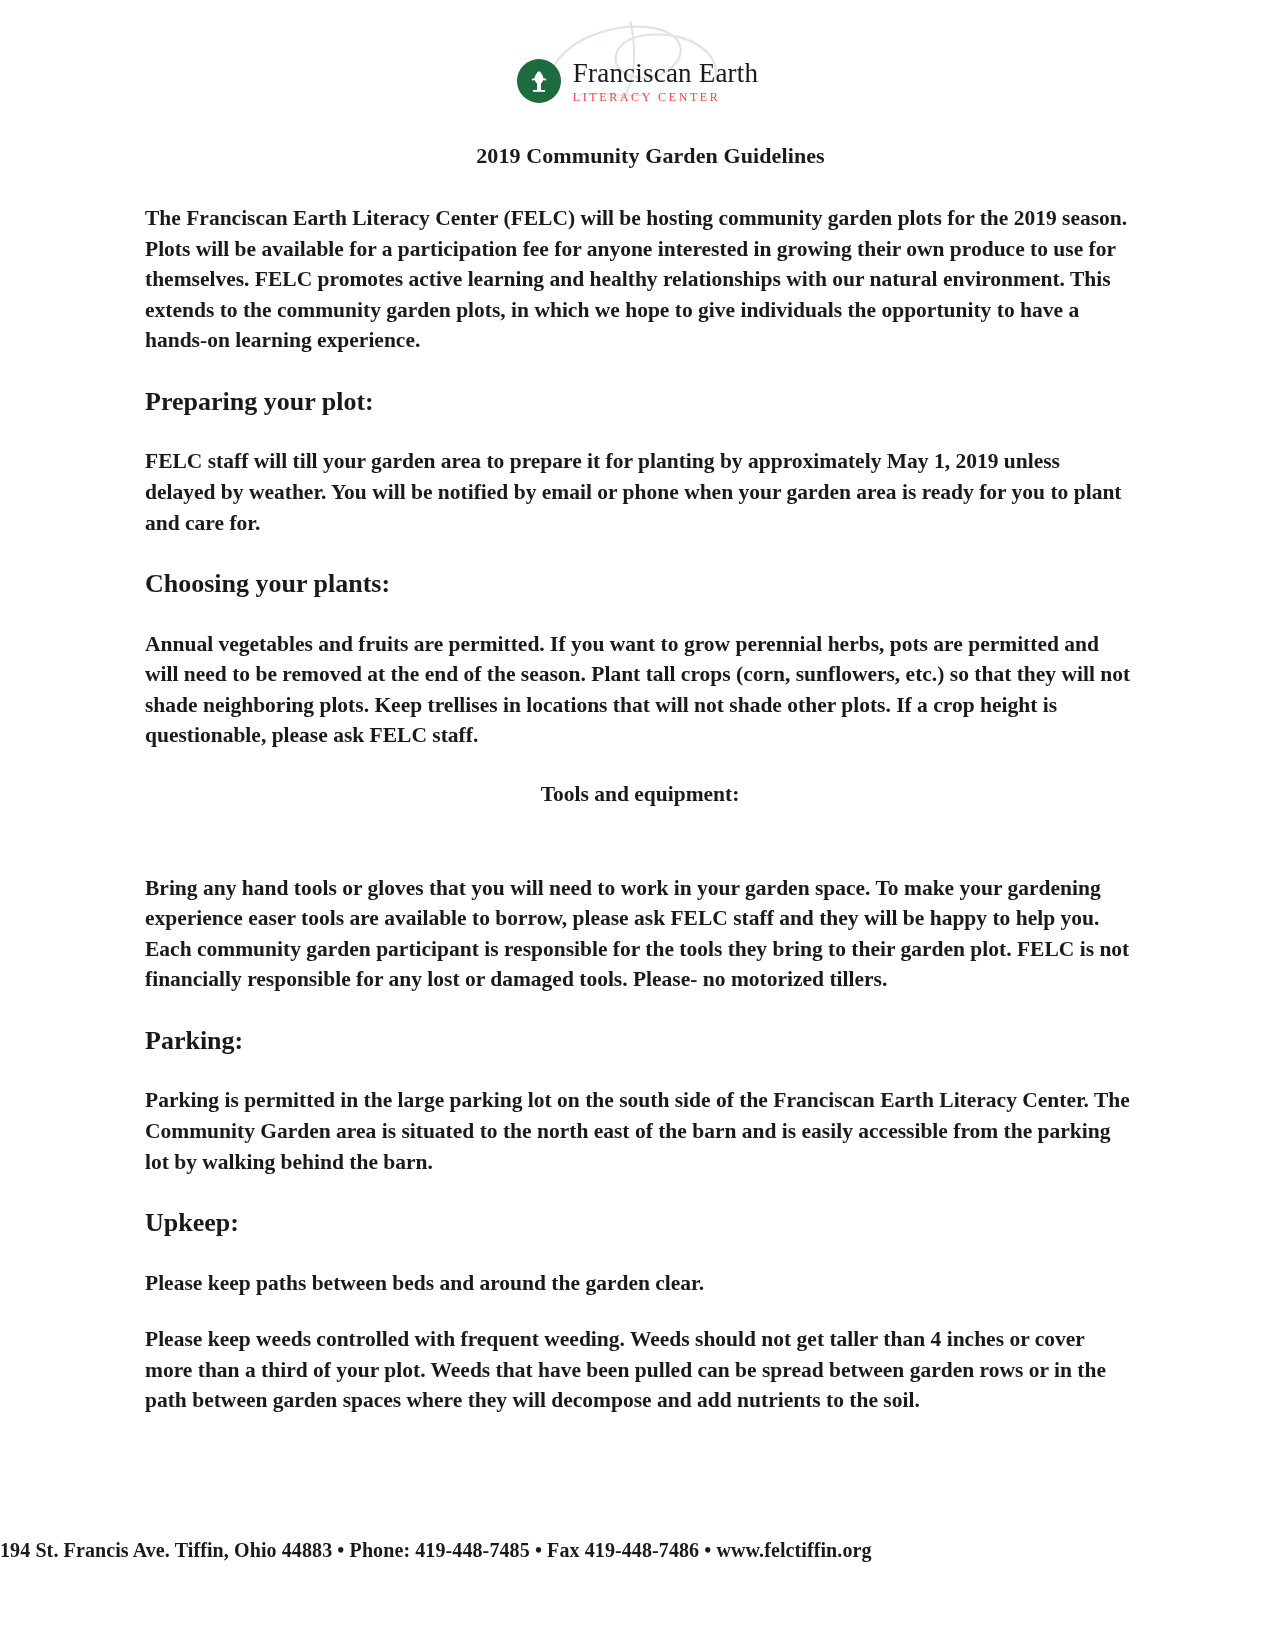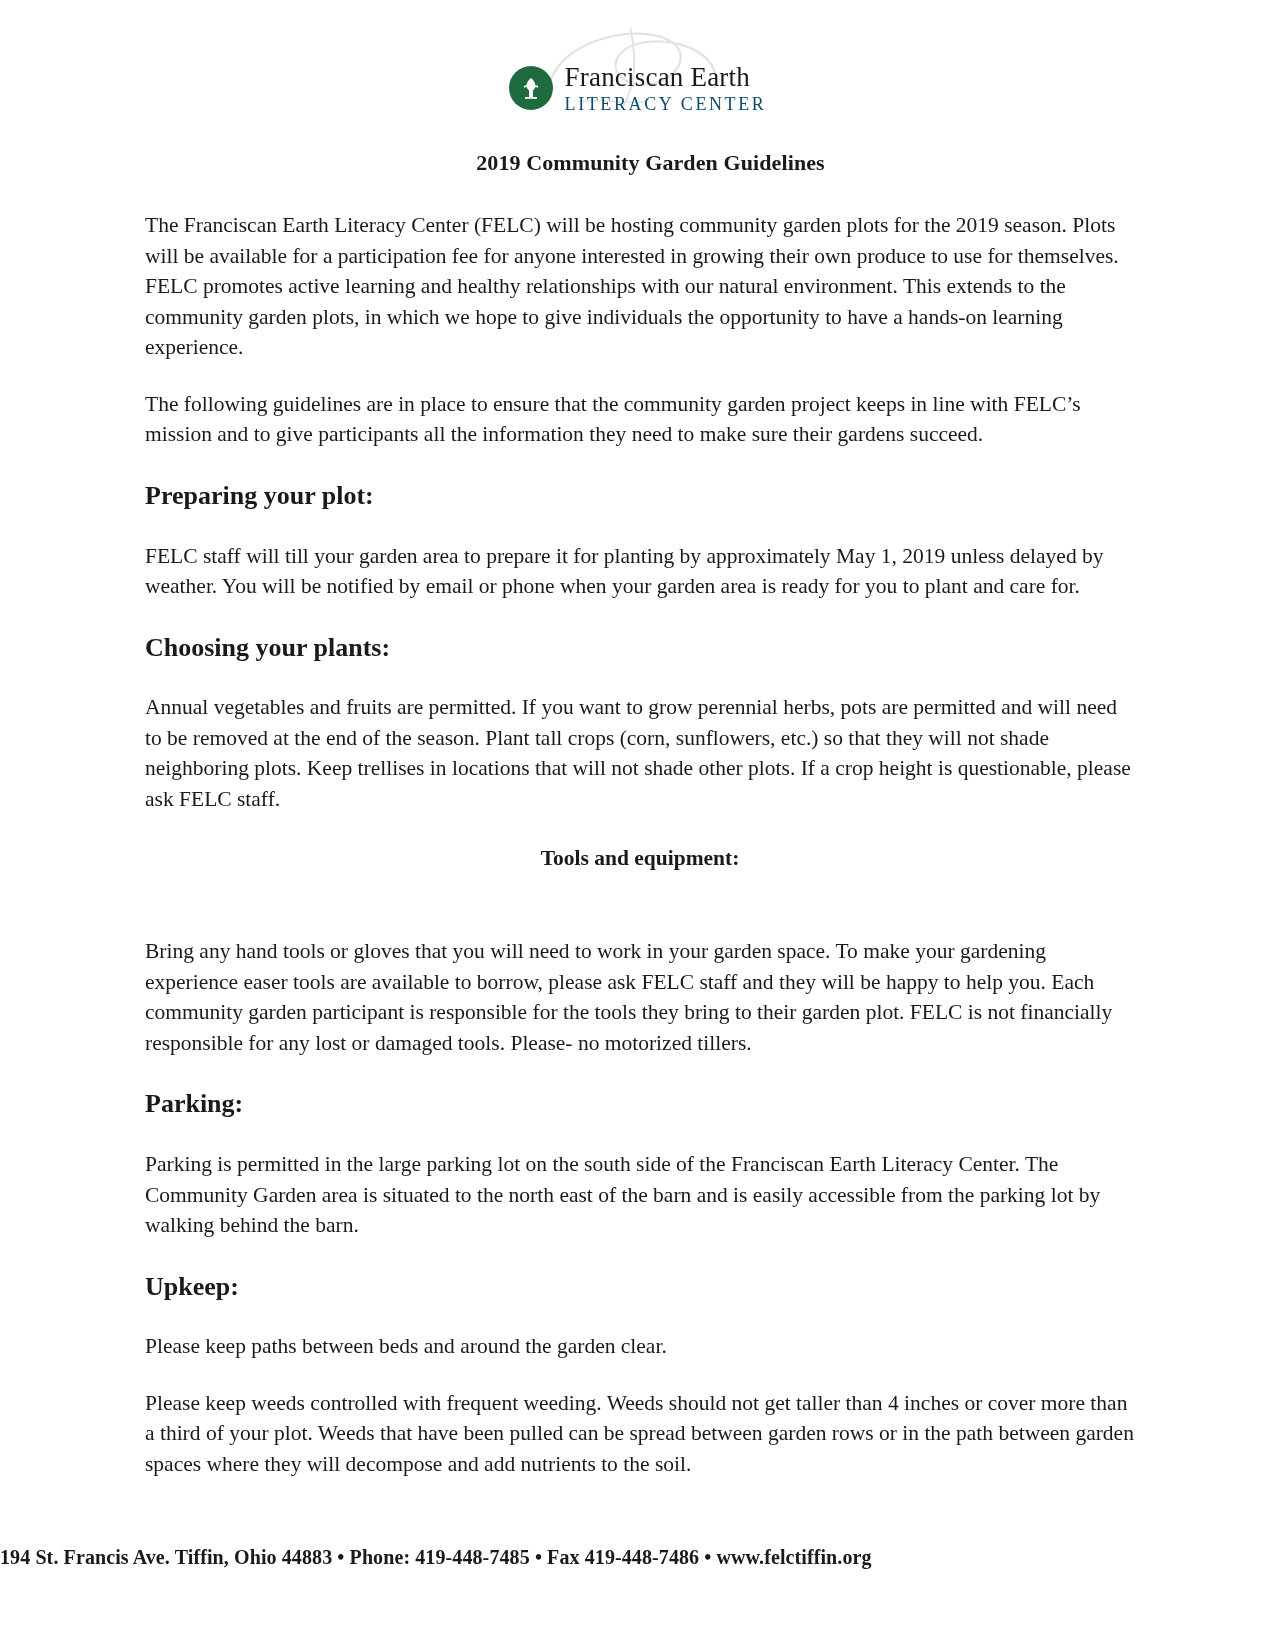--- a/index.html
+++ b/index.html
@@ -18,21 +18,21 @@
   .page {
     width: 1275px;
     height: 1649px;
     position: relative;
     box-sizing: border-box;
     padding: 0;
   }
 
   
   .logo-block {
-    margin: 12px auto;
+    margin: 5px auto;
     padding-top: 30px;
     width: 420px;
     height: 92px;
     display: flex;
     align-items: center;
     justify-content: center;
     position: relative;
   }
   .logo-swirl {
     position: absolute;
@@ -66,23 +66,23 @@
   }
   .logo-name {
     font-family: "Liberation Serif", serif;
     font-size: 27px;
     color: #1b1b1b;
     letter-spacing: 0.2px;
     white-space: nowrap;
   }
   .logo-sub {
     font-family: "Liberation Serif", serif;
-    font-size: 18px;
+    font-size: 12px;
     letter-spacing: 2.6px;
-    color: #0c4a6e;
+    color: #ef4444;
     margin-top: 4px;
     white-space: nowrap;
   }
 
   
   .doc-title {
     text-align: center;
     font-size: 22px;
     font-weight: bold;
     margin: 16px 0 0 0;
@@ -93,20 +93,21 @@
     margin: 0 auto;
     padding: 0 140px 0 145px;
     box-sizing: border-box;
     width: 1275px;
   }
   p.para {
     font-size: 21.5px;
     line-height: 1.42;
     margin: 26px 0 0 0;
     text-align: left;
+    font-weight: bold;
   }
   p.para:first-of-type { margin-top: 34px; }
   h2.section {
     font-size: 26px;
     font-weight: bold;
     margin: 28px 0 0 0;
     line-height: 1.42;
   }
   .section-row {
     display: flex;
@@ -164,21 +165,20 @@
         <div class="logo-sub">LITERACY CENTER</div>
       </span>
     </div>
   </div>
 
   <div class="doc-title">2019 Community Garden Guidelines</div>
 
   <div class="content">
 
     <p class="para">The Franciscan Earth Literacy Center (FELC) will be hosting community garden plots for the 2019 season.  Plots will be available for a participation fee for anyone interested in growing their own produce to use for themselves.  FELC promotes active learning and healthy relationships with our natural environment.  This extends to the community garden plots, in which we hope to give individuals the opportunity to have a hands-on learning experience.</p>
-    <p class="para"> The following guidelines are in place to ensure that the community garden project keeps in line with FELC’s mission and to give participants all the information they need to make sure their gardens succeed.</p>
 
     <h2 class="section">Preparing your plot:</h2>
     <p class="para">FELC staff will till your garden area to prepare it for planting by approximately May 1, 2019 unless delayed by weather.  You will be notified by email or phone when your garden area is ready for you to plant and care for.</p>
 
     <h2 class="section">Choosing your plants:</h2>
     <p class="para">Annual vegetables and fruits are permitted.  If you want to grow perennial herbs, pots are permitted and will need to be removed at the end of the season.  Plant tall crops (corn, sunflowers, etc.) so that they will not shade neighboring plots.  Keep trellises in locations that will not shade other plots.  If a crop height is questionable, please ask FELC staff.</p>
 
     <div class="section-row">
       <span class="section-label">Tools and equipment:</span>
       <span class="highlight-bar"></span>

